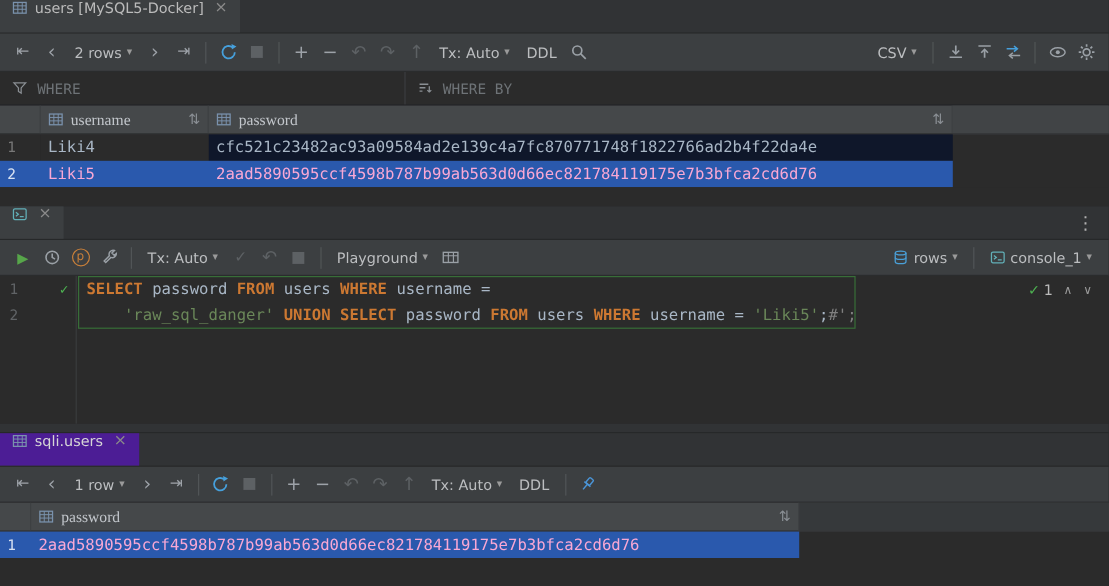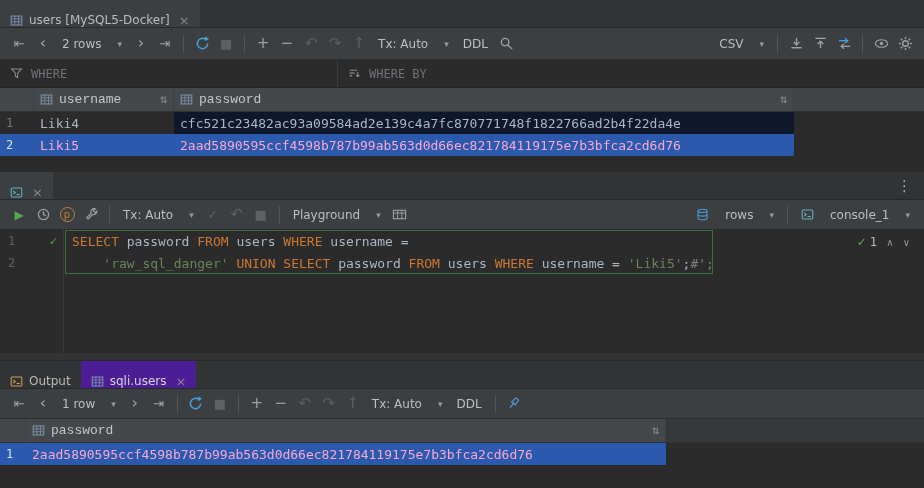--- a/index.html
+++ b/index.html
@@ -2,52 +2,52 @@
 <html style="--selection-blue: #2a59ad; --keyword-orange: #cc7832; --string-green: #6a8759; --comment-gray: #808080; --run-green: #57a64a; --check-green: #4db051; --refresh-blue: #46a0dc; --pin-blue: #4a94d6;"><head>
 <meta charset="utf-8">
 <style>
   *{box-sizing:border-box;margin:0;padding:0}
   html,body{width:924px;height:488px;overflow:hidden}
   body{background:#2b2b2b;font-family:"DejaVu Sans","Liberation Sans",sans-serif;font-size:12px;color:#bbbbbb;-webkit-user-select:none;user-select:none}
   .app{width:924px;height:488px;display:flex;flex-direction:column;background:#2b2b2b}
 
   
   .tabbar{display:flex;align-items:stretch;background:#313335;border-bottom:1px solid #262829;flex:0 0 28px}
-  .tab{display:flex;align-items:flex-end;gap:6px;padding:0 10px;color:#bbbbbb;cursor:pointer}
+  .tab{display:flex;align-items:flex-start;gap:6px;padding:0 10px;color:#bbbbbb;cursor:pointer}
   .tab.active{background:#3c3f41}
   .tab.active-light{background:#4c1d95;color:#d6d6d6}
   .tab-close{color:#8a8a8a;font-size:13px;margin-left:3px;line-height:1}
   .tabbar .push{margin-left:auto;display:flex;align-items:center;padding:0 8px}
   .kebab{color:#b0b0b0;font-size:15px;cursor:pointer;padding:0 4px}
 
   
   .toolbar{display:flex;align-items:center;background:#3c3f41;padding:0 8px;gap:2px;border-bottom:1px solid #2a2c2d}
   .toolbar.h32{flex:0 0 32px}
   .toolbar.h30{flex:0 0 30px}
   .ibtn{display:flex;align-items:center;justify-content:center;min-width:22px;height:22px;color:#9da2a8;font-size:13px;cursor:pointer;border-radius:3px;line-height:1}
   .ibtn.chev{font-size:16px;padding-bottom:2px}
   .ibtn.big{font-size:15px}
   .ibtn.disabled{color:#5d6164}
   .ibtn.green{color:var(--run-green,#57a64a);font-size:12px}
-  .tbtn{display:flex;align-items:center;gap:16px;padding:0 6px;height:22px;color:#bcbec0;cursor:pointer;border-radius:3px;white-space:nowrap}
+  .tbtn{display:flex;align-items:center;gap:4px;padding:0 6px;height:22px;color:#bcbec0;cursor:pointer;border-radius:3px;white-space:nowrap}
   .arrow{font-size:9px;color:#9a9a9a}
   .sep{width:1px;height:18px;background:#515557;margin:0 5px;flex:0 0 1px}
   .spacer{flex:1}
   .svgi{width:15px;height:15px;display:block}
   .svgi.s13{width:13px;height:13px}
   .param-icon{width:15px;height:15px;border:1px solid #c77f3a;border-radius:50%;color:#c77f3a;font-size:10px;display:flex;align-items:center;justify-content:center;line-height:1}
 
   
   .filter-row{flex:0 0 28px;display:flex;align-items:stretch;background:#2b2b2b;border-bottom:1px solid #222426}
   .filter-field{display:flex;align-items:center;gap:8px;padding:0 10px;color:#6e7377;font-family:"DejaVu Sans Mono","Liberation Mono",monospace;font-size:12px;cursor:text}
   .filter-field.where{flex:0 0 338px;border-right:1px solid #3a3d3f}
   .filter-field.orderby{flex:1}
 
   
-  .grid-header{display:flex;flex:0 0 24px;background:#45484a;font-family:Liberation Mono, monospace;font-size:13px;color:#c2c6cb;border-bottom:1px solid #2f3132;align-items:stretch}
+  .grid-header{display:flex;flex:0 0 24px;background:#45484a;font-family:Liberation Serif, serif;font-size:13px;color:#c2c6cb;border-bottom:1px solid #2f3132;align-items:stretch}
   .hmain{display:flex}
   .hcell{display:flex;align-items:center;gap:6px;padding:0 6px;border-right:1px solid #3d4042;cursor:pointer}
   .hsort{margin-left:auto;color:#8a8f94;font-size:12px;cursor:pointer}
   .hrest{flex:1;background:#414446}
   .grid-row{display:flex;flex:0 0 22px;font-family:"DejaVu Sans Mono","Liberation Mono",monospace;font-size:13px;color:#a9b7c6;align-items:stretch}
   .row-main{display:flex}
   .row-rest{flex:1}
   .gcell{display:flex;align-items:center;padding:0 6px;white-space:nowrap;overflow:hidden;cursor:default}
   .rownum{color:#787878;font-size:12px}
   .w-gutter{flex:0 0 34px}
@@ -66,21 +66,21 @@
   .w-pass2{flex:0 0 640px}
   .hrest2{flex:1;background:#36393b}
 
   
   .editor{flex:0 0 123px;display:flex;background:#2b2b2b;position:relative}
   .editor-gutter{flex:0 0 64px;border-right:1px solid #3a3c3e;font-family:"DejaVu Sans Mono","Liberation Mono",monospace;font-size:12px;color:#606366}
   .gline{height:22px;display:flex;align-items:center;justify-content:space-between;padding:0 6px 0 8px}
   .gcheck{color:var(--check-green,#4db051);font-size:12px;font-weight:bold}
   .editor-code{flex:1;position:relative;font-family:"DejaVu Sans Mono","Liberation Mono",monospace;font-size:13px;padding-left:8px;cursor:text}
   .cline{height:22px;display:flex;align-items:center;white-space:pre}
-  .tk-kw{color:var(--keyword-orange,#cc7832);font-weight:normal}
+  .tk-kw{color:var(--keyword-orange,#cc7832);font-weight:bold}
   .tk-str{color:var(--string-green,#6a8759)}
   .tk-cm{color:var(--comment-gray,#808080)}
   .tk-pl{color:#a9b7c6}
   .exec-box{position:absolute;left:1px;top:0;width:648px;height:44px;border:1px solid #386e38;pointer-events:none}
   .editor-status{position:absolute;top:5px;right:14px;display:flex;gap:9px;align-items:center;font-family:"DejaVu Sans","Liberation Sans",sans-serif;font-size:12px;color:#bbbbbb}
   .editor-status .stcheck{color:var(--check-green,#4db051);font-weight:bold;margin-right:-6px}
   .editor-status .stnav{color:#9a9a9a;font-size:10px;cursor:pointer}
 
   .splitter{flex:0 0 8px;background:#313335;border-bottom:1px solid #262829}
   .bottom-empty{flex:1;background:#2b2b2b}
@@ -336,27 +336,20 @@
         <span>1</span>
         <span class="stnav">∧</span>
         <span class="stnav">∨</span>
       </div>
     </div>
   </div>
 
   <div class="splitter"></div>
 
   <div class="tabbar">
-    <div class="tab">
-      <svg class="svgi s13" viewBox="0 0 16 16">
-          <rect x="1.5" y="2.5" width="13" height="11" rx="1" fill="none" stroke="#cf9f4e" stroke-width="1.3"></rect>
-          <path d="M4 6l2.5 2L4 10M8 10.5h4" stroke="#cf9f4e" fill="none" stroke-width="1.3"></path>
-        </svg>
-      <span>Output</span>
-    </div>
     <div class="tab active-light">
       <svg class="svgi s13" viewBox="0 0 16 16">
           <rect x="1.5" y="2.5" width="13" height="11" fill="none" stroke="#7a92ad" stroke-width="1.3"></rect>
           <path d="M1.5 6h13M1.5 9.5h13M6 2.5v11M10.5 2.5v11" stroke="#7a92ad" stroke-width="1" fill="none"></path>
         </svg>
       <span>sqli.users</span>
       <span class="tab-close">×</span>
     </div>
   </div>
 

